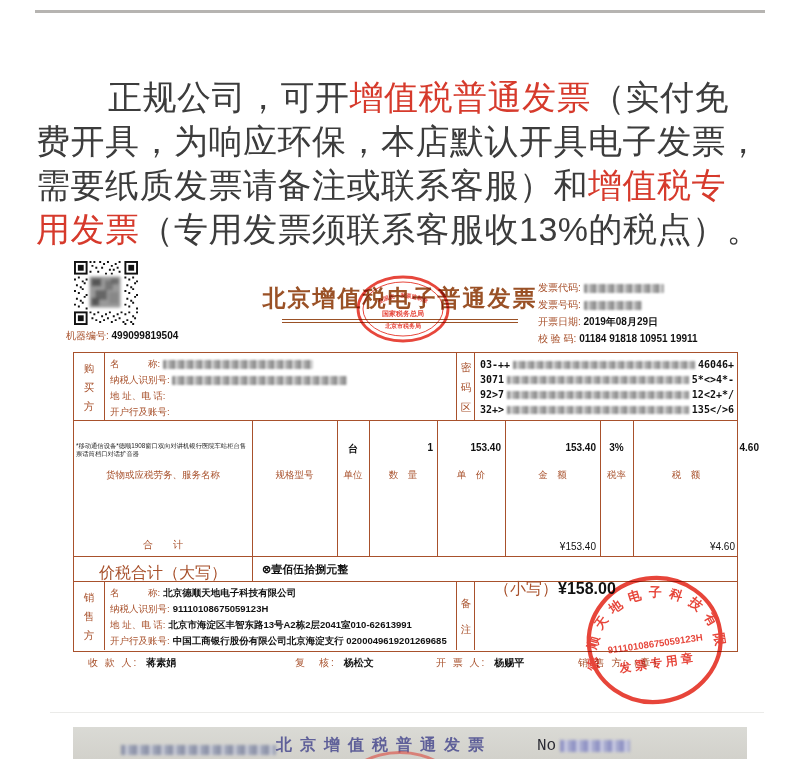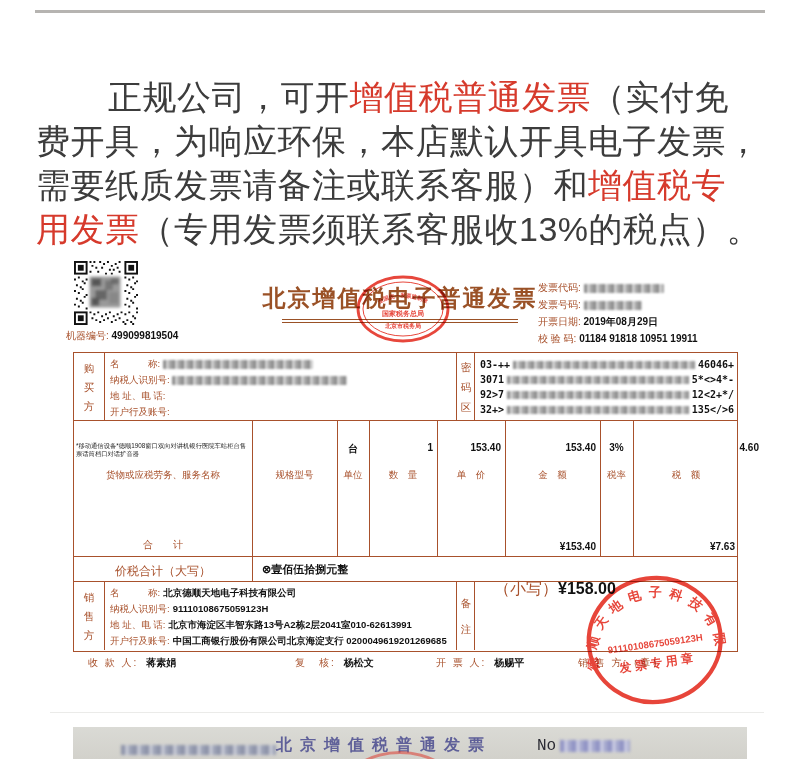--- a/index.html
+++ b/index.html
@@ -61,24 +61,24 @@
   .pwbox { position:absolute; left:406px; top:4px; width:254px;
            font-family:"DejaVu Sans Mono", monospace; font-size:10px; font-weight:bold; }
   .pwline { display:flex; align-items:center; height:15px; }
   .pwblur { flex:1; height:8px; margin:0 3px;
             background:repeating-linear-gradient(90deg,#909090 0 3px,#d0d0d0 3px 6px,#a8a8a8 6px 9px);
             filter:blur(1.2px); }
 
   .gh { position:absolute; top:4px; text-align:center; font-size:9.5px; color:#a8512c; white-space:nowrap;margin-top:44px; }
   .gi { position:absolute; top:21px; font-size:10px; font-weight:bold; }
   .gname { left:2px; width:172px; font-size:6.3px; line-height:8px; font-weight:normal; color:#222; }
-  .gt { position:absolute; bottom:4px; font-size:10px; font-weight:bold; }
+  .gt { position:absolute; bottom:4px; font-size:10px; font-weight:normal; }
   .right { text-align:right; } .center { text-align:center; }
 
-  .caplab { position:absolute; left:0; width:178px; top:6px; text-align:center; color:#a8512c; font-size:12px; }
+  .caplab { position:absolute; left:0; width:178px; top:6px; text-align:center; color:#a8512c; font-size:16px; }
   .capital { position:absolute; left:188px; top:5px; font-size:11px; font-weight:bold; }
   .capsmall { position:absolute; left:420px; top:6px; font-size:16px;margin-top:16px; }
 
   .footer { position:absolute; left:13px; top:401px; width:665px; font-size:10px; }
   .fg { position:absolute; white-space:nowrap; }
   .fg .lab { letter-spacing:2px; }
   .fg .val { margin-left:8px;font-family:Liberation Serif, serif; }
   .fg1 { left:15px; } .fg2 { left:222px; } .fg3 { left:363px; } .fg4 { left:505px; }
 
   .sstamp { position:absolute; left:520px; top:312px; width:150px; height:150px;
@@ -237,21 +237,21 @@
       <div class="gi gname">*移动通信设备*德顺1908窗口双向对讲机银行医院车站柜台售票话筒档口对话扩音器</div>
       <div class="gi center" style="left:263px;width:32px">台</div>
       <div class="gi right" style="left:295px;width:64px">1</div>
       <div class="gi right" style="left:363px;width:64px">153.40</div>
       <div class="gi right" style="left:431px;width:91px">153.40</div>
       <div class="gi center" style="left:526px;width:33px">3%</div>
       <div class="gi right" style="left:559px;width:126px">4.60</div>
 
       <div class="gt center" style="left:0;width:178px;color:#a8512c;font-weight:normal">合　　计</div>
       <div class="gt right" style="left:431px;width:91px">¥153.40</div>
-      <div class="gt right" style="left:559px;width:102px">¥7.63</div>
+      <div class="gt right" style="left:559px;width:102px">¥4.60</div>
     </div>
 
     <div class="trow row-cap">
       <div class="v" style="left:178px"></div>
       <div class="caplab">价税合计（大写）</div>
       <div class="capital">⊗壹佰伍拾捌元整</div>
       <div class="capsmall"><span class="lab">（小写）</span><span class="val">¥158.00</span></div>
     </div>
 
     <div class="trow row-seller">

